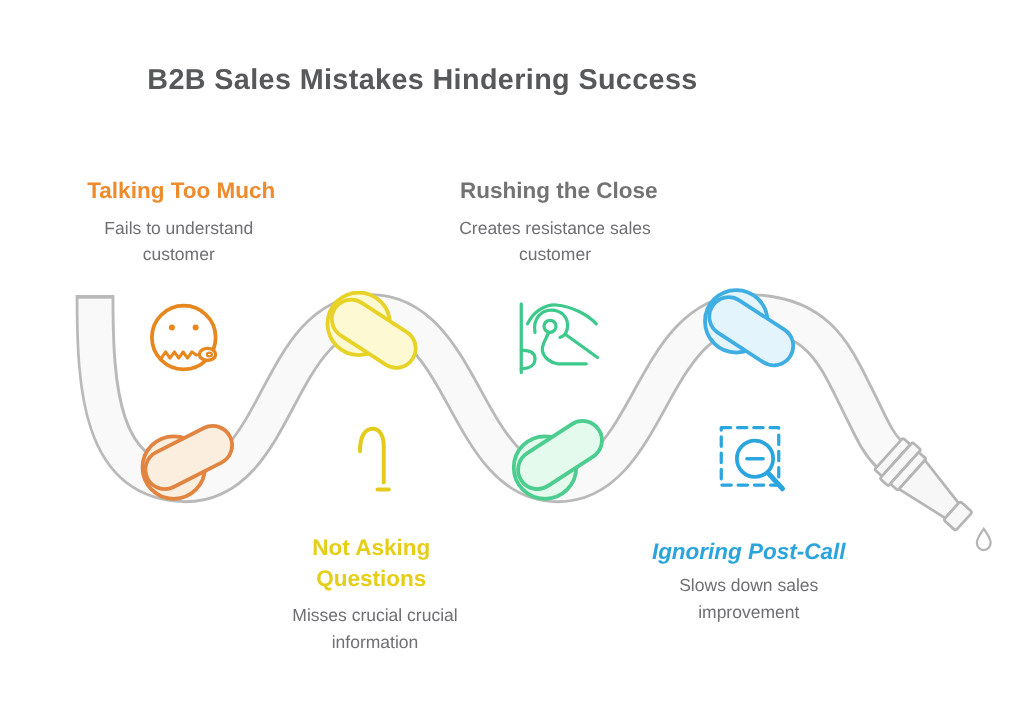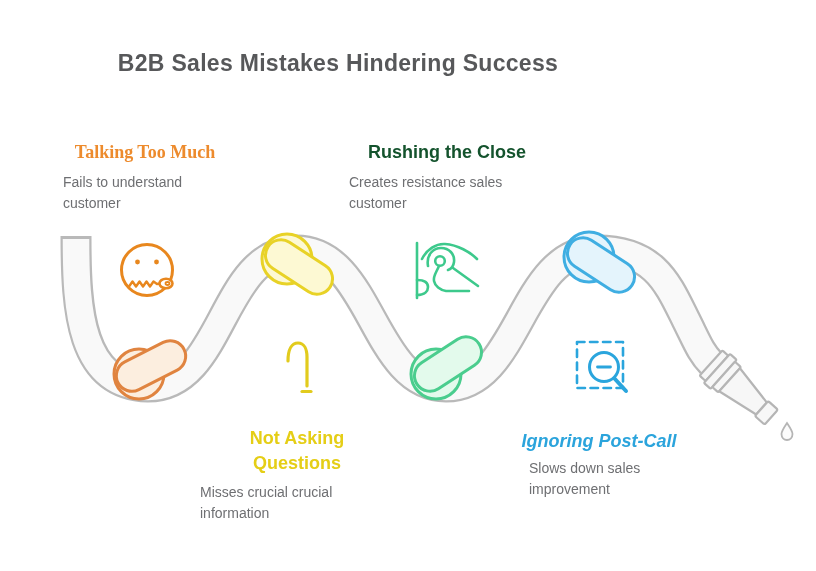--- a/index.html
+++ b/index.html
@@ -2,23 +2,23 @@
 <html><head>
 <meta charset="utf-8">
 <style>
   html,body{margin:0;padding:0;background:#fff;}
   body{width:816px;height:571px;position:relative;overflow:hidden;
        font-family:"Liberation Sans",sans-serif;}
   .stage{position:absolute;inset:0;width:816px;height:571px;}
   .page-title{position:absolute;top:50px;left:0;width:676px;text-align:center;
       font-size:23px;font-weight:700;color:#57585A;letter-spacing:.3px;}
   .m-label{position:absolute;font-size:18px;font-weight:700;text-align:center;line-height:25px;}
-  .m-desc{position:absolute;font-size:14px;color:#6E6F72;line-height:21px;}
-  .c-orange{color:#ED8B2D;font-family:Liberation Serif, serif;}
-  .c-green{color:#14532d;}
+  .m-desc{position:absolute;font-size:14px;color:#6E6F72;text-align:center;line-height:21px;}
+  .c-orange{color:#ED8B2D;}
+  .c-green{color:#737373;}
   .c-yellow{color:#E5CE16;}
   .c-blue{color:#2BA4DC;}
   .pos-label-1{left:35px;top:140px;width:220px;}
   .pos-desc-1{left:63px;top:172px;width:160px;}
   .pos-label-2{left:337px;top:140px;width:220px;}
   .pos-desc-2{left:349px;top:172px;width:190px;}
   .pos-label-3{left:232px;top:426px;width:130px;}
   .pos-desc-3{left:200px;top:482px;width:200px;}
   .pos-label-4{left:489px;top:429px;width:220px;font-style:italic;}
   .pos-desc-4{left:529px;top:458px;width:140px;}

